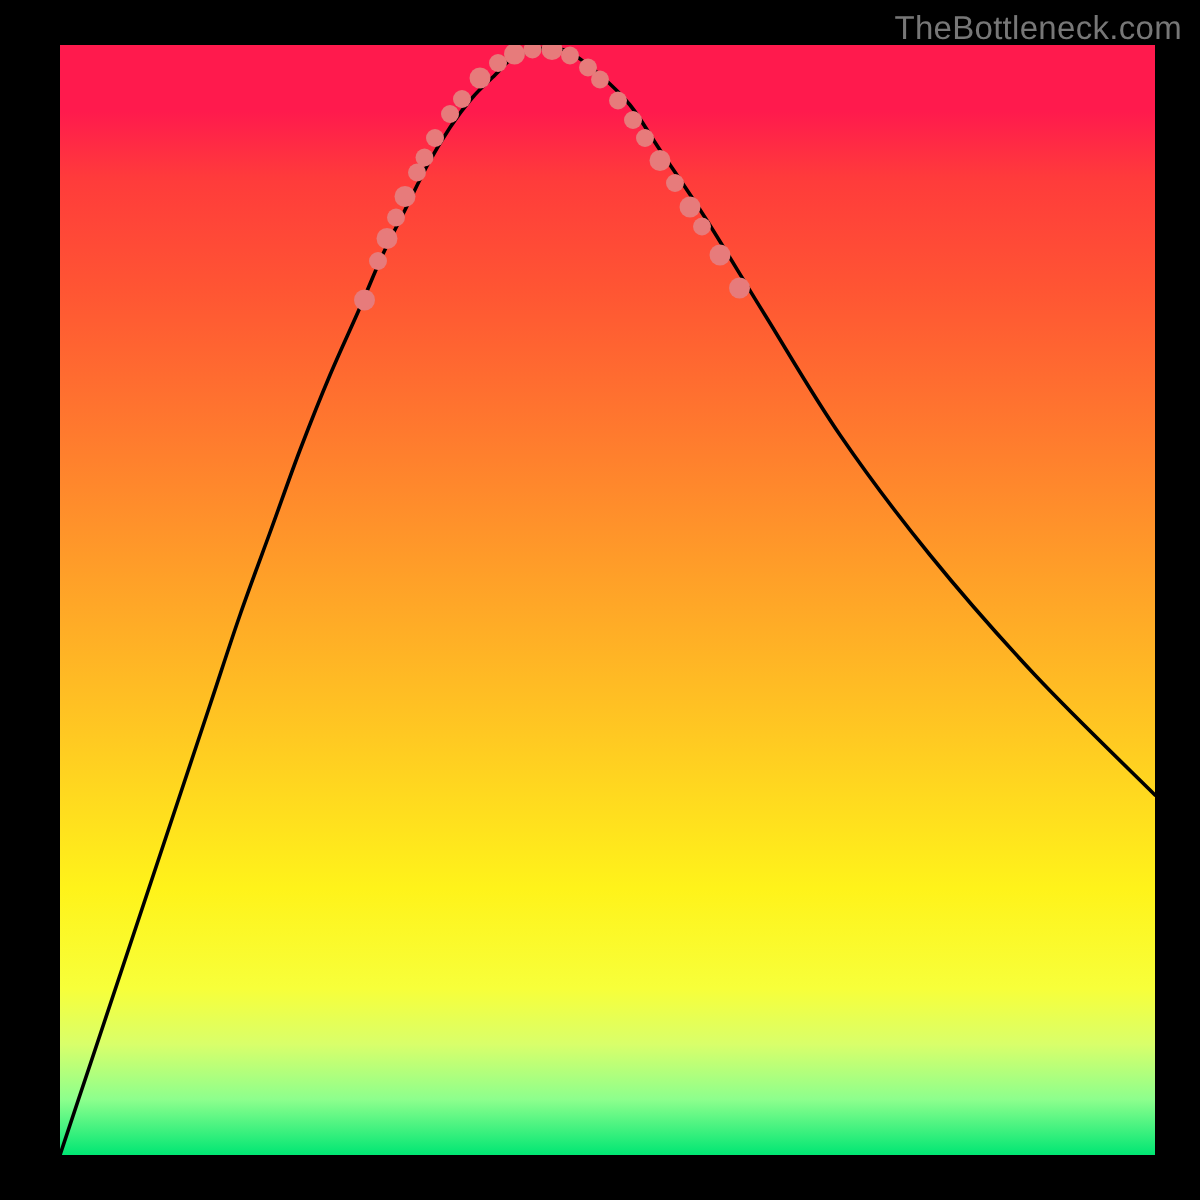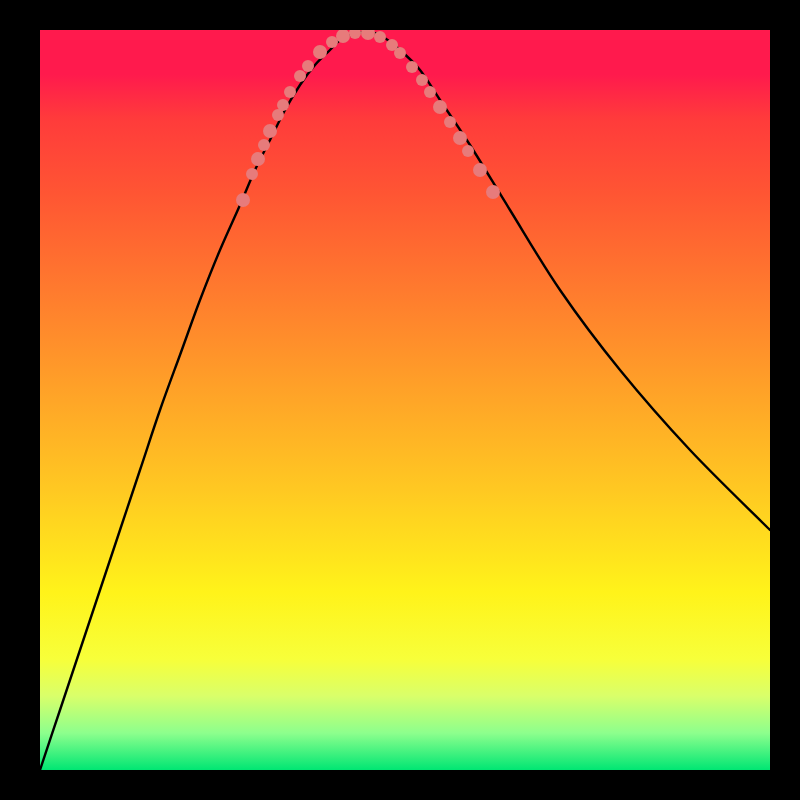--- a/index.html
+++ b/index.html
@@ -86,13 +86,14 @@
           <circle cx="390" cy="62" r="6" fill="#e77b7b"></circle>
           <circle cx="400" cy="77" r="7" fill="#e77b7b"></circle>
           <circle cx="410" cy="92" r="6" fill="#e77b7b"></circle>
           <circle cx="420" cy="108" r="7" fill="#e77b7b"></circle>
           <circle cx="428" cy="121" r="6" fill="#e77b7b"></circle>
           <circle cx="440" cy="140" r="7" fill="#e77b7b"></circle>
           <circle cx="453" cy="162" r="7" fill="#e77b7b"></circle>
         </g>
     </svg>
   </div>
+  <div class="watermark">TheBottleneck.com</div>
 </div>
 
 </body></html>

